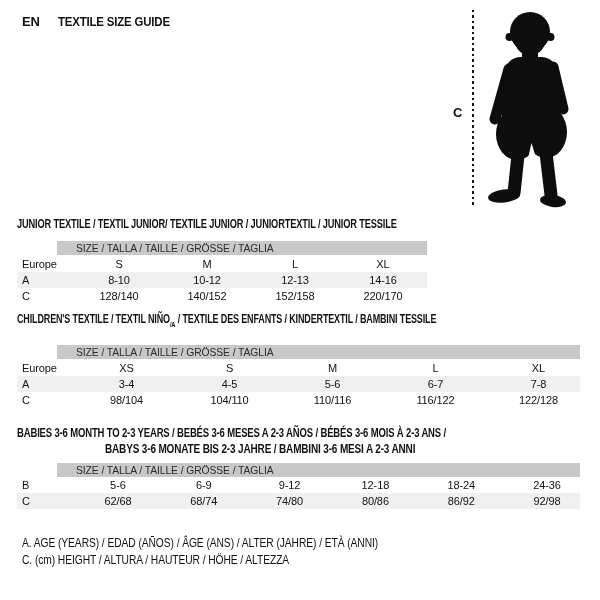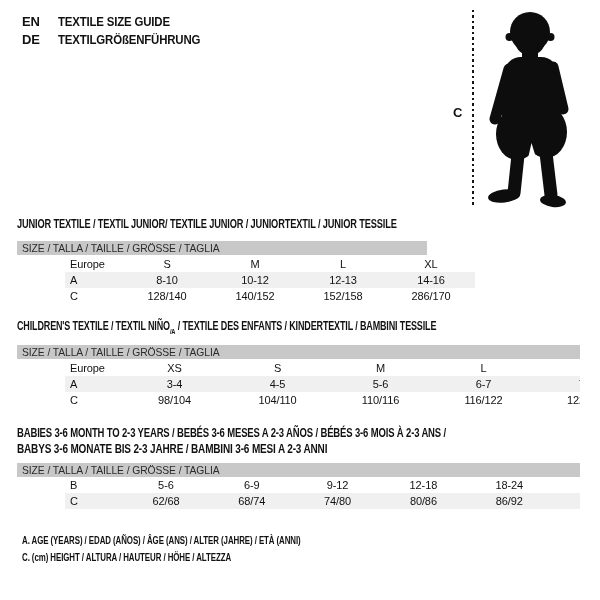--- a/index.html
+++ b/index.html
@@ -20,53 +20,49 @@
   .lang-row{display:flex;height:17.5px;align-items:center;font-size:13px;font-weight:bold;letter-spacing:-0.2px;}
   .lang-code{width:36px;flex:0 0 36px;}
   
   .measure-line{
     position:absolute;left:472px;top:10px;width:2px;height:196px;
     background:repeating-linear-gradient(to bottom,#151515 0 2.5px,transparent 2.5px 5.5px);
   }
   .c-marker{position:absolute;left:453px;top:105px;font-size:13px;font-weight:bold;}
   .baby-svg{position:absolute;left:483px;top:7px;}
   
-  .tbl-title{position:absolute;left:17px;font-size:12.5px;font-weight:bold;letter-spacing:-0.2px;white-space:nowrap;}
+  .tbl-title{position:absolute;left:17px;font-size:12.5px;font-weight:bold;letter-spacing:-0.2px;white-space:nowrap;text-align:center;}
   .tbl-title sub{font-size:8px;}
   
   .tblwrap{position:absolute;left:17px;}
   .sizebar{
     height:14px;line-height:14px;background:var(--band);color:#2b2b2b;
-    font-size:11px;padding-left:5px;letter-spacing:-0.1px;
-  }
-  table.szt{border-collapse:collapse;table-layout:fixed;width:100%;margin-left:48px;}
+    font-size:11px;padding-left:19px;letter-spacing:-0.1px;margin-left:40px;
+  }
+  table.szt{border-collapse:collapse;table-layout:fixed;width:100%;}
   table.szt td{
     padding:0;font-size:11px;letter-spacing:-0.1px;text-align:center;
     vertical-align:middle;height:16px;color:var(--text);
   }
   table.szt tr.hdr td{height:17px;}
   table.szt td.lft{text-align:left;padding-left:5px;}
   table.szt tr.shade td{background:var(--shade);}
   
   .legend{position:absolute;left:22px;top:535px;}
-  .legend-row{height:17px;font-size:10px;font-weight:bold;letter-spacing:-0.1px;}
+  .legend-row{height:17px;font-size:13px;font-weight:normal;letter-spacing:-0.1px;}
 </style>
 </head>
 <body>
 
 <div class="page">
 
   <div class="langs">
     <div class="lang-row">
       <span class="lang-code">EN</span>
       <span class="cx" style="transform:scaleX(.88)">TEXTILE SIZE GUIDE</span>
-    </div>
-    <div class="lang-row">
-      <span class="lang-code">DE</span>
-      <span class="cx" style="transform:scaleX(.88)">TEXTILGRÖßENFÜHRUNG</span>
     </div>
   </div>
 
   <div class="measure-line"></div>
   <div class="c-marker">C</div>
   <svg class="baby-svg" viewBox="0 0 100 205" width="102" height="205" aria-hidden="true">
     <g fill="var(--silhouette)" stroke="none">
       <circle cx="46" cy="25" r="20"></circle>
       <ellipse cx="46" cy="37" rx="14" ry="11"></ellipse>
       <circle cx="25.5" cy="30" r="4"></circle>
@@ -114,27 +110,27 @@
         <td>8-10</td>
         <td>10-12</td>
         <td>12-13</td>
         <td>14-16</td>
       </tr>
       <tr>
         <td class="lft">C</td>
         <td>128/140</td>
         <td>140/152</td>
         <td>152/158</td>
-        <td>286/170</td>
+        <td>220/170</td>
       </tr>
     </tbody>
       </table>
   </div>
 
-  <div class="tbl-title" style="top:319px">
+  <div class="tbl-title" style="top:312px">
     <span class="cx" style="transform:scaleX(.72)"><span>CHILDREN'S TEXTILE / TEXTIL NIÑO</span><sub>/A</sub><span> / TEXTILE DES ENFANTS / KINDERTEXTIL / BAMBINI TESSILE</span></span>
   </div>
   <div class="tblwrap" style="top:345px;width:573px">
     <div class="sizebar">
       <span class="cx" style="transform:scaleX(.94)">SIZE / TALLA / TAILLE / GRÖSSE / TAGLIA</span>
     </div>
     <table class="szt">
       <colgroup>
           <col style="width:58px">
           <col>

